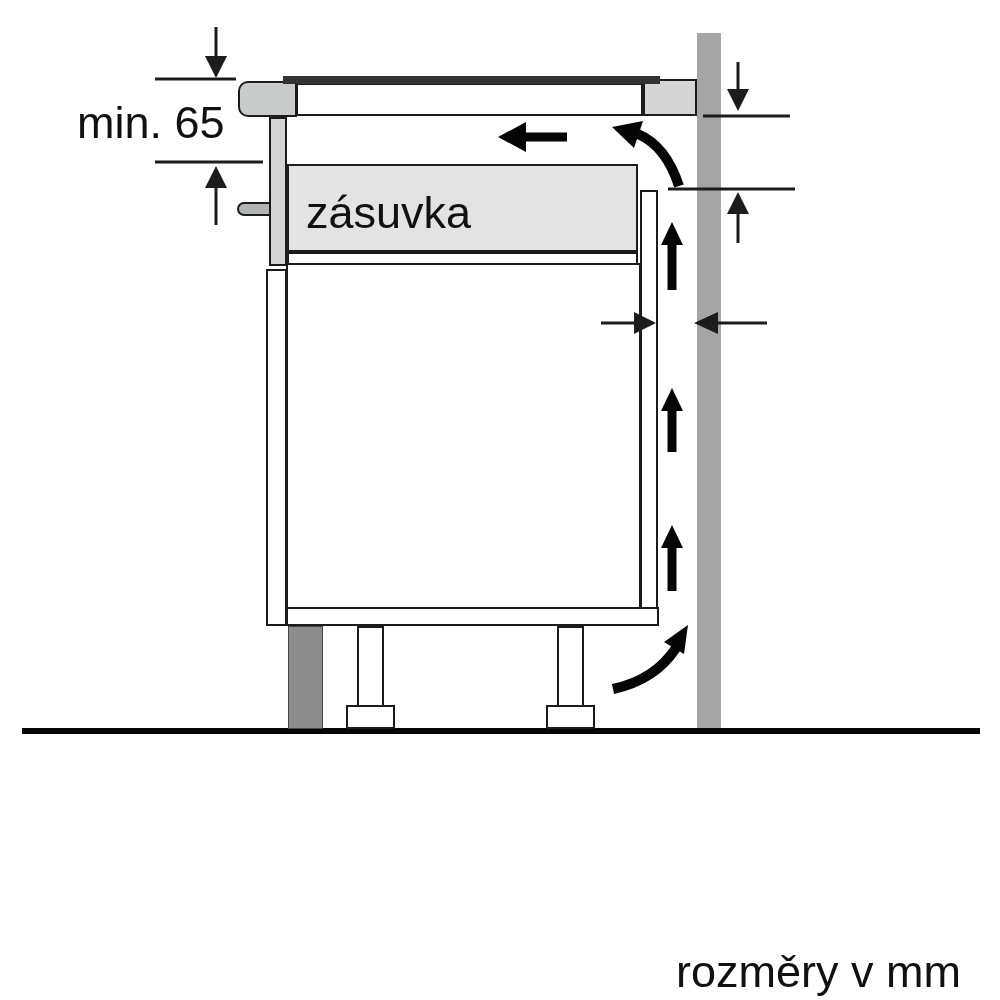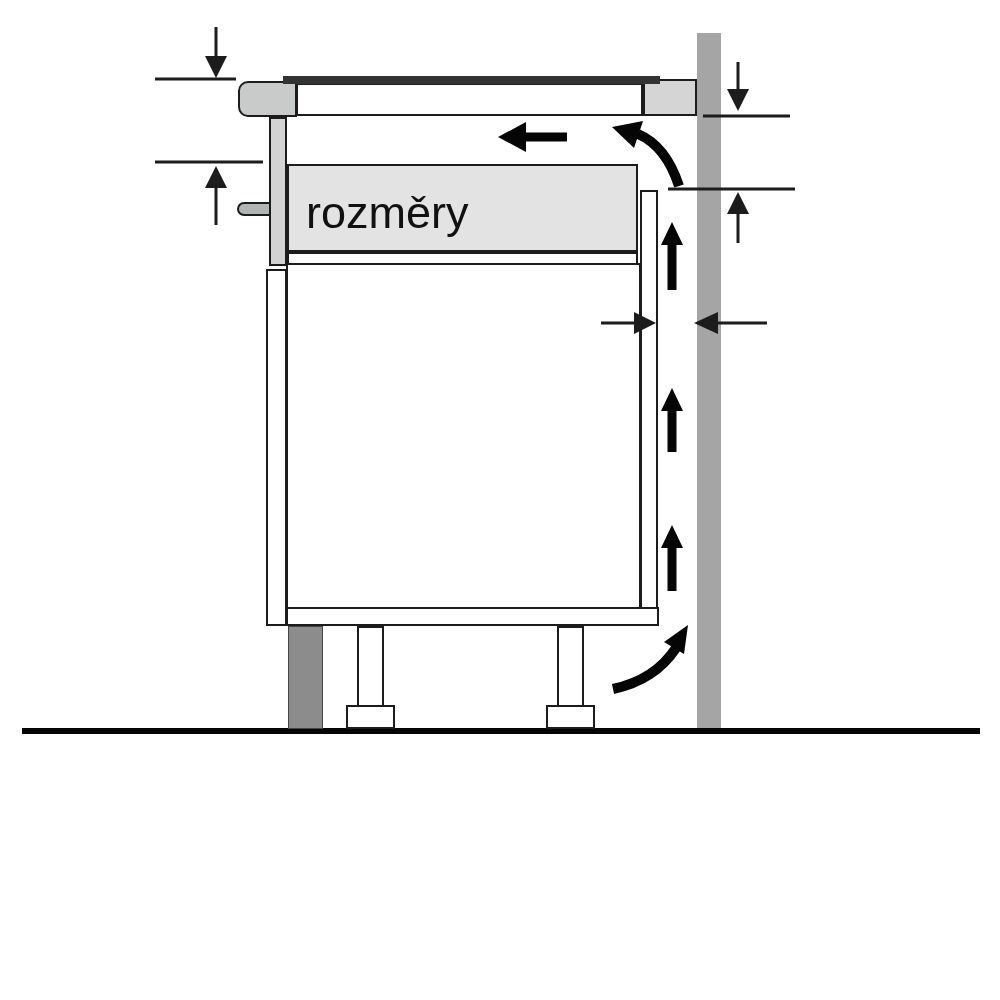--- a/index.html
+++ b/index.html
@@ -41,37 +41,39 @@
   <div class="abs outlined" style="left:557px;top:626px;width:27px;height:81px;background:#fff;"></div>
   <div class="abs outlined" style="left:546px;top:705px;width:49px;height:24px;background:#fff;"></div>
 
   <div class="abs outlined" style="left:286px;top:263px;width:355px;height:346px;background:#fff;"></div>
 
   <div class="abs outlined" style="left:266px;top:269px;width:21px;height:357px;background:#fff;"></div>
 
   <div class="abs outlined" style="left:640px;top:190px;width:18px;height:419px;background:#fff;"></div>
 
   <div class="abs outlined" style="left:287px;top:164px;width:351px;height:88px;background:var(--drawer-fill);">
-    <div class="lbl" style="left:17px;top:24px;">rozměry</div>
+    <div class="lbl" style="left:17px;top:24px;">zásuvka</div>
   </div>
 
   <div class="abs outlined" style="left:287px;top:252px;width:351px;height:13px;background:#fff;"></div>
 
   <div class="abs outlined" style="left:269px;top:117px;width:18px;height:149px;background:var(--trim);"></div>
 
   <div class="abs outlined" style="left:237px;top:202px;width:34px;height:14px;background:var(--handle);border-radius:7px 0 0 7px;"></div>
 
   <div class="abs outlined" style="left:238px;top:81px;width:59px;height:36px;background:var(--hob-edge);border-radius:10px 0 0 10px;"></div>
 
   <div class="abs outlined" style="left:643px;top:79px;width:54px;height:37px;background:var(--worktop-strip);"></div>
 
   <div class="abs outlined" style="left:296px;top:83px;width:347px;height:33px;background:#fff;"></div>
 
   <div class="abs" style="left:283px;top:76px;width:377px;height:8px;background:var(--glass);"></div>
 
+  <div class="lbl" style="left:77px;top:100px;">min. 65</div>
+  <div class="lbl" style="left:676px;top:949px;">rozměry v mm</div>
 
   <svg id="svg-overlay" viewBox="0 0 1000 1000">
 
     <line class="dim-shaft" x1="216" y1="27" x2="216" y2="58"></line>
     <polygon class="dim-head" points="216,78 205,56 227,56"></polygon>
     <line class="dim-line" x1="155" y1="79" x2="236" y2="79"></line>
     <line class="dim-line" x1="155" y1="162" x2="263" y2="162"></line>
     <polygon class="dim-head" points="216,166 205,188 227,188"></polygon>
     <line class="dim-shaft" x1="216" y1="188" x2="216" y2="225"></line>
 

